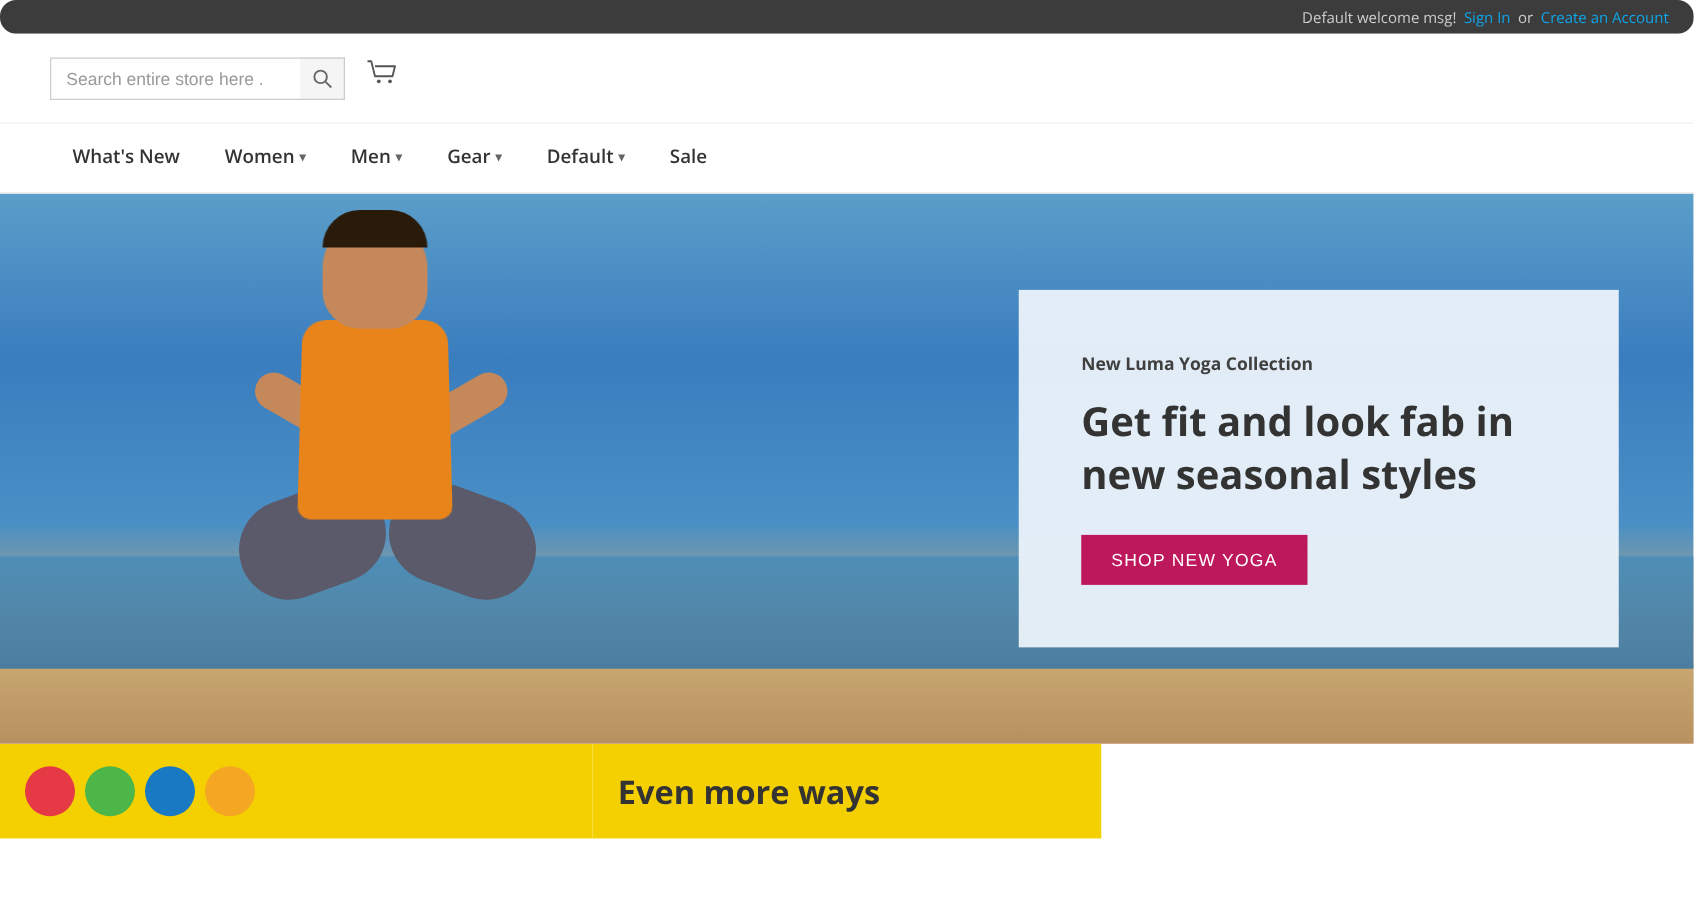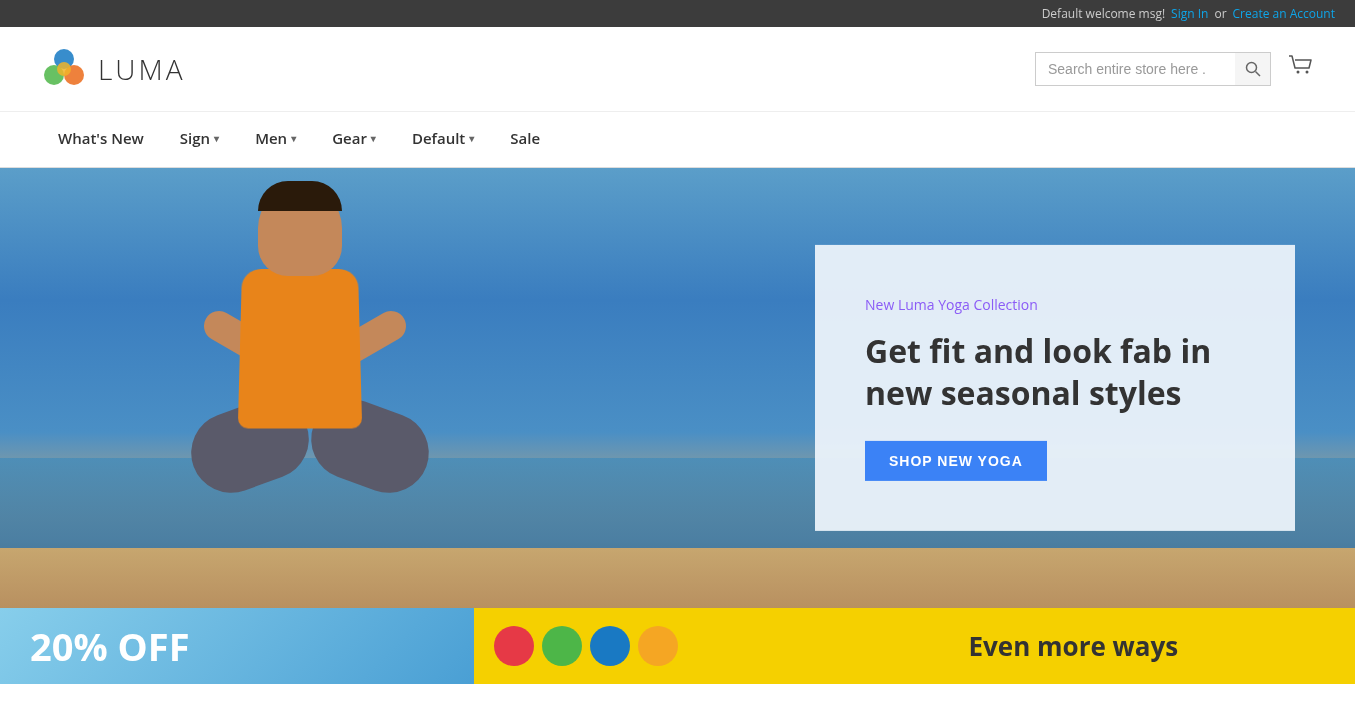--- a/index.html
+++ b/index.html
@@ -8,20 +8,21 @@
     
     .top-bar {
       background: #3c3c3c;
       color: #ccc;
       font-size: 12px;
       padding: 5px 20px;
       display: flex;
       justify-content: flex-end;
       align-items: center;
       gap: 6px;
+      border-radius: 13px;
     }
     .top-bar a {
       color: #0ea5e9;
       text-decoration: none;
       cursor: pointer;
     }
 
     
     .header {
       display: flex;
@@ -141,38 +142,38 @@
       right: 60px;
       top: 50%;
       transform: translateY(-50%);
       width: 480px;
       background: rgba(235, 242, 250, 0.95);
       padding: 50px 50px;
       z-index: 10;
     }
     .promo-subtitle {
       font-size: 14px;
-      color: #8b5cf6;
+      color: #404040;
       margin-bottom: 16px;
-      font-weight: 400;
+      font-weight: 700;
     }
     .promo-title {
       font-size: 32px;
       color: #333;
       font-weight: 700;
       line-height: 1.3;
       margin-bottom: 28px;
     }
     .promo-btn {
-      background: #3b82f6;
+      background: #be185d;
       color: #fff;
       border: none;
       padding: 12px 24px;
       font-size: 14px;
-      font-weight: 700;
+      font-weight: 400;
       cursor: pointer;
       text-transform: uppercase;
       letter-spacing: 1px;
     }
 
     
     .bottom-panels {
       display: flex;
       height: 76px;
       overflow: hidden;
@@ -315,29 +316,20 @@
 <body>
 
 <div class="top-bar">
   <span>Default welcome msg!</span>
   <a>Sign In</a>
   <span>or</span>
   <a>Create an Account</a>
 </div>
 
 <header class="header">
-  <div class="logo">
-    <svg class="logo-icon" viewBox="0 0 48 48">
-      <circle cx="24" cy="14" r="10" class="logo-ring-1" opacity="0.85"></circle>
-      <circle cx="34" cy="30" r="10" class="logo-ring-2" opacity="0.85"></circle>
-      <circle cx="14" cy="30" r="10" class="logo-ring-3" opacity="0.85"></circle>
-      <circle cx="24" cy="24" r="7" class="logo-ring-4" opacity="0.85"></circle>
-    </svg>
-    <span class="logo-text">LUMA</span>
-  </div>
 
   <div class="header-right">
     <div class="search-wrapper">
       <input class="search-input" type="text" placeholder="Search entire store here ." style="">
       <button class="search-btn">
         <svg class="search-svg" viewBox="0 0 16 16">
           <circle cx="6.5" cy="6.5" r="5" stroke="#666" stroke-width="1.5" fill="none"></circle>
           <line x1="10.5" y1="10.5" x2="15" y2="15" stroke="#666" stroke-width="1.5"></line>
         </svg>
       </button>
@@ -350,21 +342,21 @@
       </svg>
     </div>
   </div>
 </header>
 
 <nav class="nav">
   <a class="nav-item">
     <span>What's New</span>
   </a>
   <a class="nav-item">
-    <span>Sign</span>
+    <span>Women</span>
     <span class="chevron">▾</span>
   </a>
   <a class="nav-item">
     <span>Men</span>
     <span class="chevron">▾</span>
   </a>
   <a class="nav-item">
     <span>Gear</span>
     <span class="chevron">▾</span>
   </a>
@@ -402,23 +394,20 @@
   </div>
 
   <div class="promo-card">
     <div class="promo-subtitle">New Luma Yoga Collection</div>
     <div class="promo-title">Get fit and look fab in new seasonal styles</div>
     <button class="promo-btn">Shop New Yoga</button>
   </div>
 </section>
 
 <div class="bottom-panels">
-  <div class="panel-left">
-    <span class="discount-text">20% OFF</span>
-  </div>
   <div class="panel-middle">
 
     <div style="display:flex;gap:8px;align-items:center;">
       <div style="width:40px;height:40px;background:#e63946;border-radius:50%;"></div>
       <div style="width:40px;height:40px;background:#4db648;border-radius:50%;"></div>
       <div style="width:40px;height:40px;background:#1979c3;border-radius:50%;"></div>
       <div style="width:40px;height:40px;background:#f5a623;border-radius:50%;"></div>
     </div>
   </div>
   <div class="panel-right">

